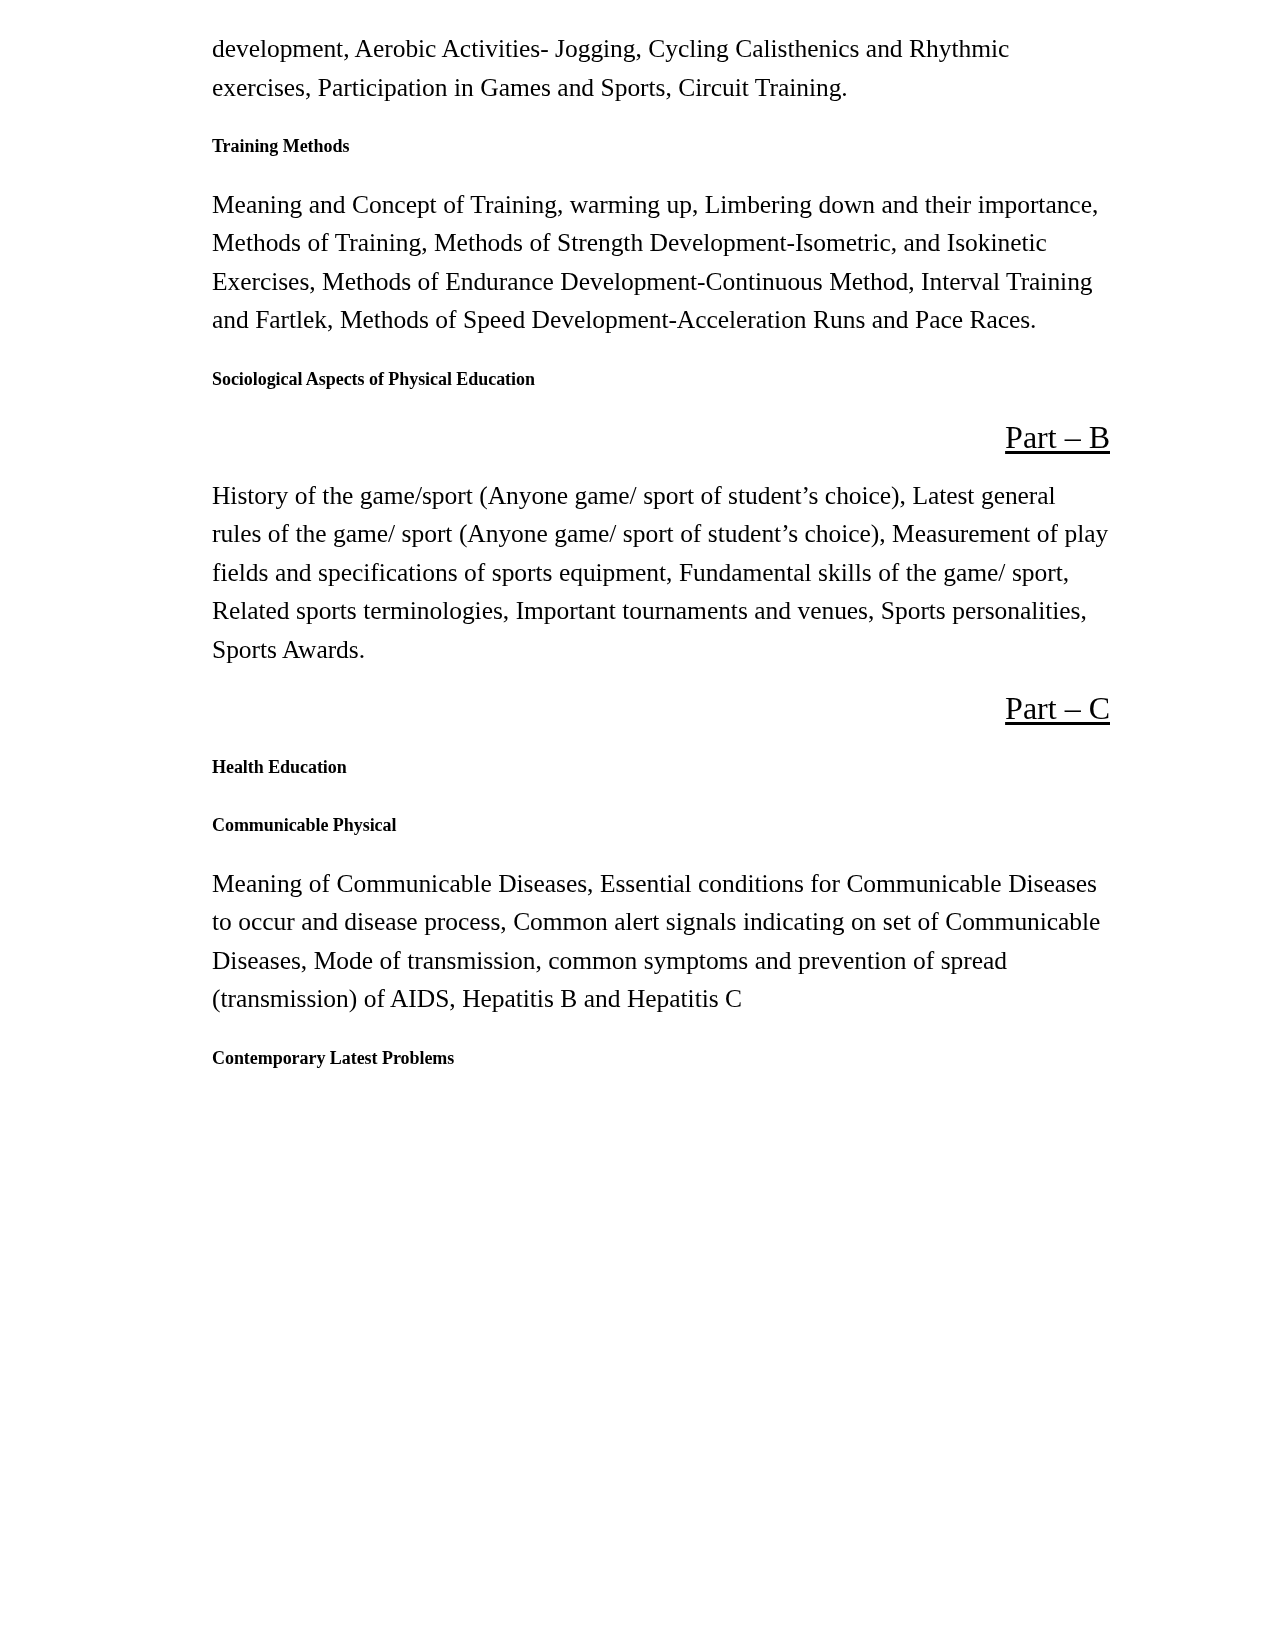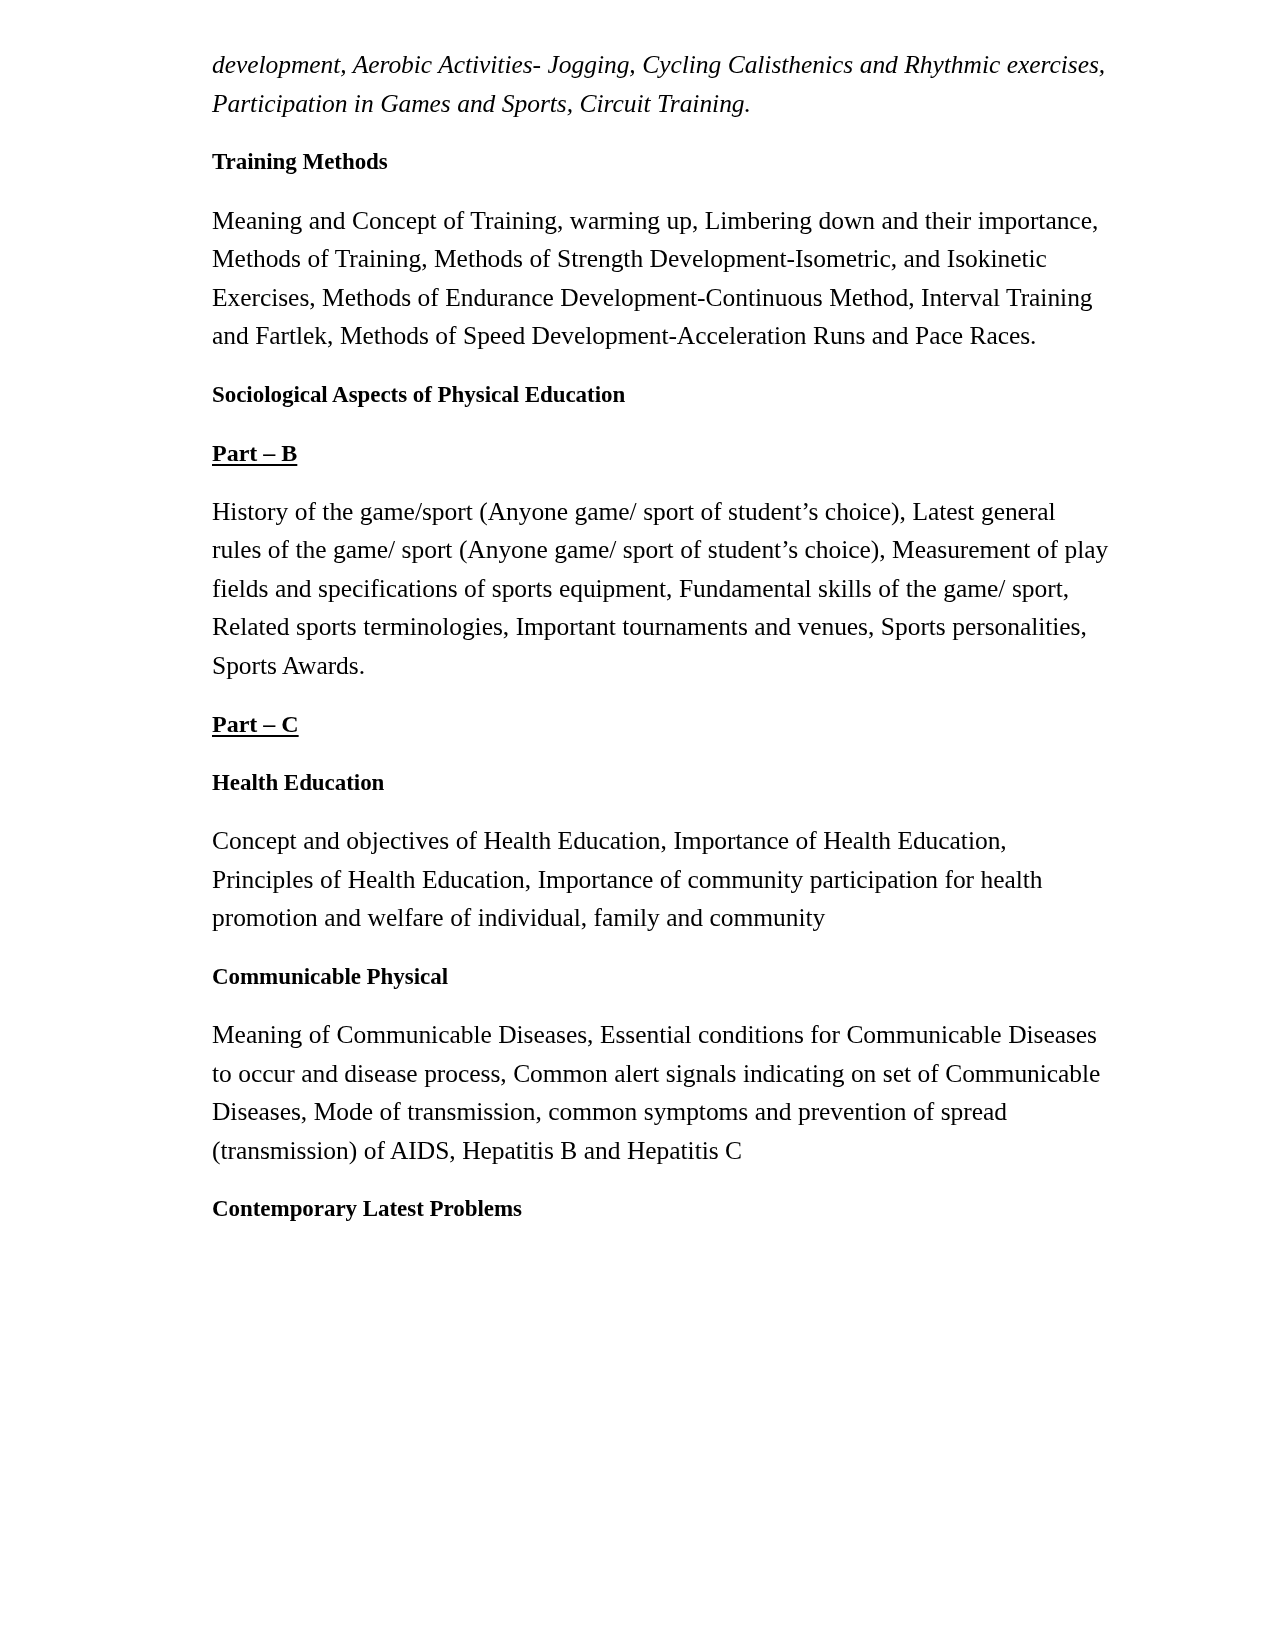--- a/index.html
+++ b/index.html
@@ -32,42 +32,41 @@
   p.para {
     margin: 0 0 20px 0;
     font-size: 25.5px;
     line-height: 38.5px;
     text-align: left;
     letter-spacing: -0.05px;
     word-spacing: 0.2px;
   }
   p.heading {
     margin: 0 0 20px 0;
-    font-size: 23px;
+    font-size: 18px;
     line-height: 38.5px;
     font-weight: bold;
     text-align: left;
     letter-spacing: -0.05px;
   }
   p.part-heading {
     margin: 0 0 20px 0;
-    font-size: 24px;
+    font-size: 32px;
     line-height: 38.5px;
-    font-weight: bold;
-    text-align: left;
+    font-weight: normal;
+    text-align: right;
     text-decoration: underline;
     text-underline-offset: 3px;
   }
   p.part-heading span.part-inner {
     display: inline;
   }
   
   p.para.first {
-    margin-top: 16px;
-    font-style: italic;
+    margin-top: 0;
   }
 </style>
 </head>
 <body>
 
 <div class="page">
   <div class="content">
 
     <p class="para first">development, Aerobic Activities- Jogging, Cycling Calisthenics and Rhythmic exercises, Participation in Games and Sports, Circuit Training.</p>
 
@@ -79,21 +78,20 @@
 
 
     <p class="part-heading"><span class="part-inner">Part – B</span></p>
 
     <p class="para">History of the game/sport (Anyone game/ sport of student’s choice), Latest general rules of the game/ sport (Anyone game/ sport of student’s choice), Measurement of play fields and specifications of sports equipment, Fundamental skills of the game/ sport, Related sports terminologies, Important tournaments and venues, Sports personalities, Sports Awards.</p>
 
     <p class="part-heading"><span class="part-inner">Part – C</span></p>
 
     <p class="heading">Health Education</p>
 
-    <p class="para">Concept and objectives of Health Education, Importance of Health Education, Principles of Health Education, Importance of community participation for health promotion and welfare of individual, family and community</p>
 
     <p class="heading">Communicable Physical</p>
 
     <p class="para">Meaning of Communicable Diseases, Essential conditions for Communicable Diseases to occur and disease process, Common alert signals indicating on set of Communicable Diseases, Mode of transmission, common symptoms and prevention of spread (transmission) of AIDS, Hepatitis B and Hepatitis C</p>
 
     <p class="heading">Contemporary Latest Problems</p>
 
   </div>
 </div>
 

